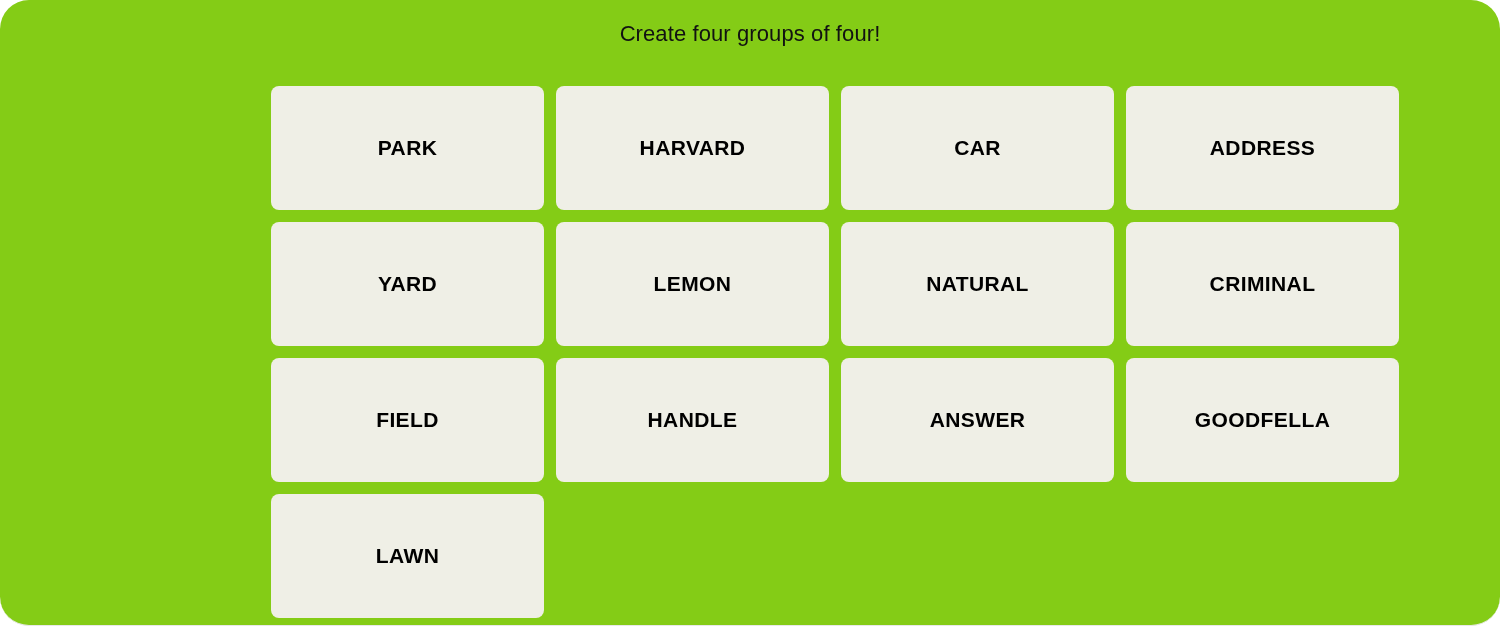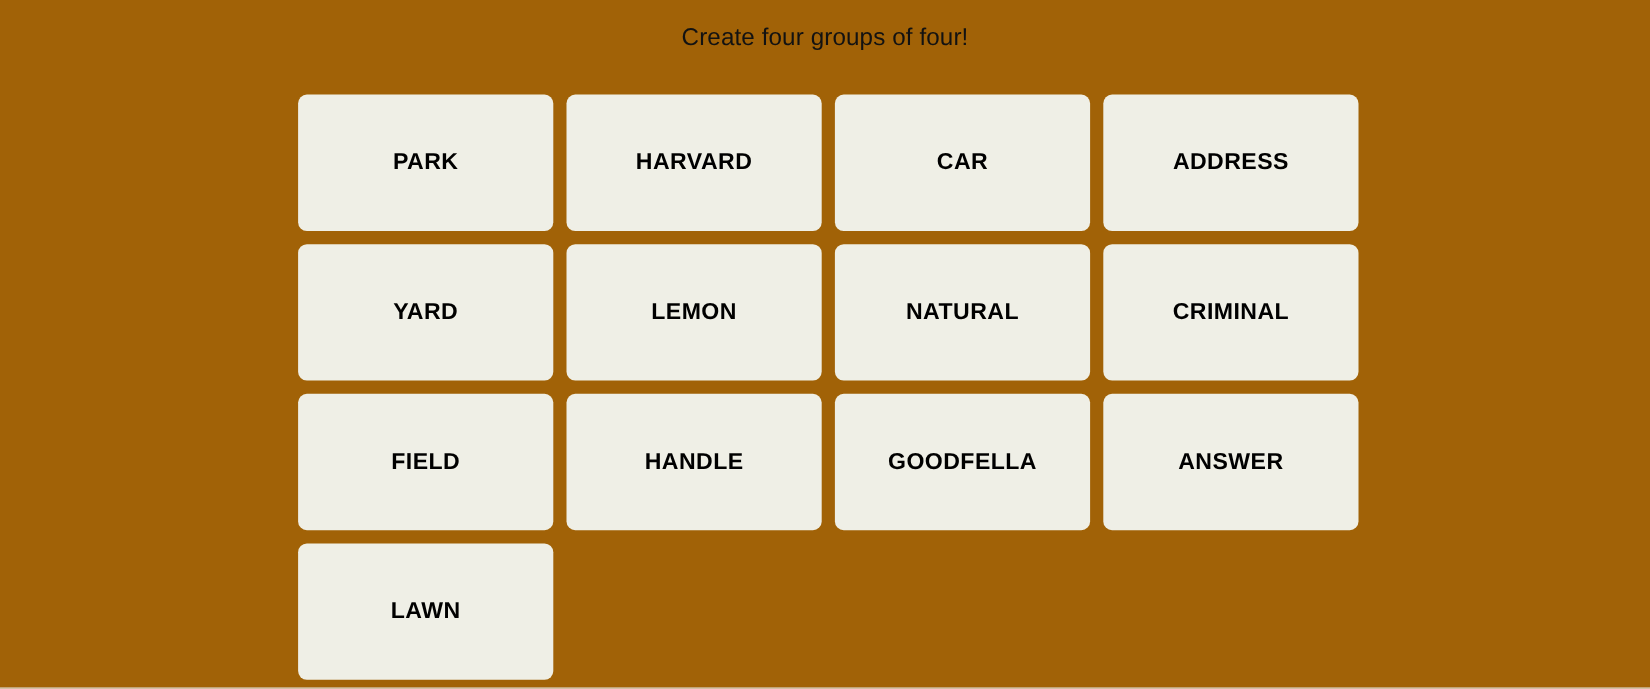--- a/index.html
+++ b/index.html
@@ -12,24 +12,25 @@
     background: #ffffff;
     font-family: "Liberation Sans", sans-serif;
     overflow: hidden;
     position: relative;
   }
 
   .page {
     width: 1500px;
     height: 626px;
     position: relative;
-    background: #a16207;
+    background: #84cc16;
     box-sizing: border-box;
     border-bottom: 1px solid #e8e8e8;
     overflow: hidden;
+    border-radius: 29px;
   }
 
   .puzzle-title {
     position: absolute;
     top: 20px;
     left: 0;
     width: 1500px;
     text-align: center;
     font-family: "Liberation Sans", sans-serif;
     font-size: 22px;
@@ -37,21 +38,21 @@
     color: #121212;
     letter-spacing: 0.1px;
     line-height: 28px;
     white-space: nowrap;
   }
 
   .tile-grid {
     position: absolute;
     left: 271px;
     top: 86px;
-    width: 964px;
+    width: 1128px;
     display: grid;
     grid-template-columns: repeat(4, 1fr);
     grid-auto-rows: 124px;
     column-gap: 12px;
     row-gap: 12px;
   }
 
   .tile {
     background: #efefe6;
     border-radius: 8px;
@@ -111,23 +112,23 @@
       <span class="tile-word">CRIMINAL</span>
     </div>
     <div class="tile">
       <span class="tile-word">FIELD</span>
     </div>
 
     <div class="tile">
       <span class="tile-word">HANDLE</span>
     </div>
     <div class="tile">
-      <span class="tile-word">GOODFELLA</span>
+      <span class="tile-word">ANSWER</span>
     </div>
     <div class="tile">
-      <span class="tile-word">ANSWER</span>
+      <span class="tile-word">GOODFELLA</span>
     </div>
     <div class="tile">
       <span class="tile-word">LAWN</span>
     </div>
 
   </div>
 </div>
 
 </body></html>

